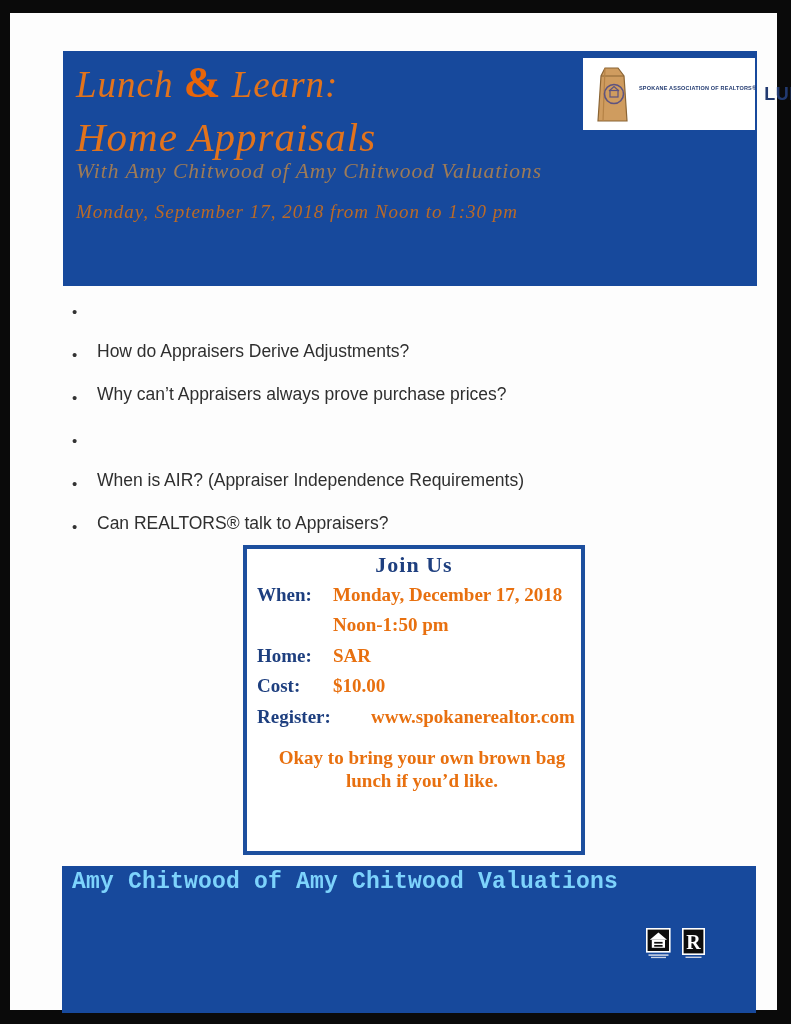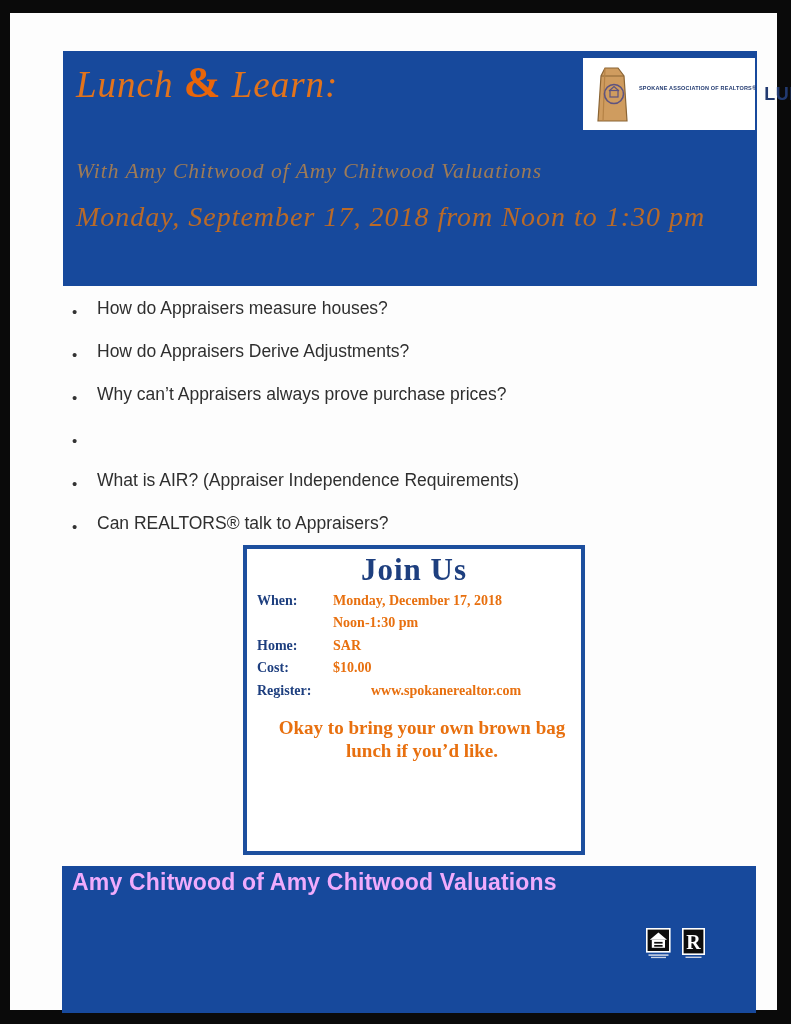--- a/index.html
+++ b/index.html
@@ -16,62 +16,63 @@
   .page{position:relative;width:791px;height:1024px;background:#0a0a0a;overflow:hidden;}
   .white-inner{position:absolute;left:10px;top:13px;width:767px;height:997px;background:#fdfdfd;}
 
   
   .header-band{position:absolute;left:53px;top:38px;width:694px;height:235px;background:var(--blue);}
   .hand{font-family:cursive;font-style:italic;letter-spacing:1px;}
   .title-line1{position:absolute;left:13px;top:6px;font-size:37px;color:var(--title-orange);}
   .title-amp{font-size:44px;font-weight:bold;font-style:normal;color:var(--amp-orange);}
   .title-line2{position:absolute;left:13px;top:62px;font-size:41px;color:var(--title-orange);}
   .sub-line1{position:absolute;left:13px;top:108px;font-size:21.5px;color:var(--tan);}
-  .sub-line2{position:absolute;left:13px;top:150px;font-size:28px;color:var(--date-orange);}
+  .sub-line2{position:absolute;left:13px;top:150px;font-size:19px;color:var(--date-orange);}
 
   
   .logo-box{position:absolute;left:520px;top:7px;width:172px;height:72px;background:#fff;display:flex;align-items:center;padding:3px 2px 3px 5px;}
   .logo-bag{width:48px;flex-shrink:0;display:flex;justify-content:center;}
   .logo-text{display:flex;line-height:1;padding-left:3px;gap:8px;}
   .logo-org{font-size:5.5px;font-weight:bold;letter-spacing:0.2px;color:#223a70;margin-bottom:2px;white-space:nowrap;}
   .logo-main{font-size:18px;font-weight:800;color:#223a70;line-height:16px;letter-spacing:0.5px;white-space:nowrap;}
   .logo-rule{border-top:1.5px solid #223a70;width:106px;margin:3px 0 3px 0;}
   .logo-tag{font-size:6.5px;font-weight:bold;letter-spacing:1.6px;color:#223a70;white-space:nowrap;}
 
   
   .bullets{position:absolute;left:62px;top:286px;width:620px;list-style:none;}
   .bullets li{display:flex;align-items:flex-start;margin-bottom:21px;font-size:17.5px;color:#2f2f2f;line-height:19px;}
   .bullet-dot{width:8px;margin:3px 17px 0 0;font-size:15px;color:#333;flex-shrink:0;}
 
   
   .join-box{position:absolute;left:233px;top:532px;width:342px;height:310px;background:#fff;
             border:4px solid #1d4f9e;font-family:"Liberation Serif",serif;font-weight:bold;}
-  .join-title{text-align:center;color:var(--navy);font-size:31px;margin-top:3px;letter-spacing:1px;}
+  .join-title{text-align:center;color:var(--navy);font-size:22px;margin-top:3px;letter-spacing:1px;}
   .join-rows{padding:2px 6px 0 10px;}
-  .join-row{display:flex;font-size:14px;line-height:1.6;}
+  .join-row{display:flex;font-size:19px;line-height:1.6;}
   .join-label{color:var(--navy);width:76px;flex-shrink:0;}
   .join-value{color:var(--box-orange);white-space:nowrap;}
   .join-value.indent{margin-left:38px;}
   .join-note{color:var(--box-orange);text-align:center;font-size:19px;white-space:pre-line;line-height:1.2;margin-top:15px;padding-left:16px;}
   .join-note.second{margin-top:20px;}
 
   
   .footer-band{position:absolute;left:52px;top:853px;width:694px;height:147px;background:var(--blue);}
-  .footer-name{position:absolute;left:10px;top:3px;color:#f0abfc;font-family:Liberation Sans, sans-serif;
+  .footer-name{position:absolute;left:10px;top:3px;color:#7dd3fc;font-family:Liberation Mono, monospace;
                font-weight:bold;font-size:23px;letter-spacing:0.2px;}
   .footer-icons{position:absolute;left:584px;top:62px;display:flex;gap:11px;align-items:flex-start;}
 </style>
 </head>
 <body>
 
 <div class="page">
   <div class="white-inner">
 
     <div class="header-band">
       <div class="title-line1 hand"><span>Lunch </span><span class="title-amp">&amp;</span><span> Learn:</span></div>
+      <div class="title-line2 hand">Home Appraisals</div>
       <div class="sub-line1 hand">With Amy Chitwood of Amy Chitwood Valuations</div>
       <div class="sub-line2 hand">Monday, September 17, 2018 from Noon to 1:30 pm</div>
 
       <div class="logo-box">
         <div class="logo-bag">
           <svg width="42" height="62" viewBox="0 0 42 62" aria-hidden="true">
             <path d="M10 13 L7 58 L36 58 L33 13 L27 5 L14 5 Z" fill="#cf9c5f" stroke="#8a6434" stroke-width="1.2"></path>
             <path d="M10 13 L33 13" stroke="#8a6434" stroke-width="1"></path>
             <path d="M14 5 L12 58" stroke="#b58246" stroke-width="1.2" fill="none"></path>
             <circle cx="23" cy="31" r="9.5" fill="none" stroke="#5d5380" stroke-width="1.6"></circle>
@@ -85,53 +86,52 @@
           <div class="logo-main">LEARN</div>
           <div class="logo-rule"></div>
           <div class="logo-tag">FEED YOUR MIND</div>
         </div>
       </div>
     </div>
 
     <ul class="bullets">
       <li>
           <span class="bullet-dot">•</span>
-          <span>How do Appraisers measure houses?</span>
         </li>
       <li>
           <span class="bullet-dot">•</span>
           <span>How do Appraisers Derive Adjustments?</span>
         </li>
       <li>
           <span class="bullet-dot">•</span>
           <span>Why can’t Appraisers always prove purchase prices?</span>
         </li>
       <li>
           <span class="bullet-dot">•</span>
         </li>
       <li>
           <span class="bullet-dot">•</span>
-          <span>What is AIR? (Appraiser Independence Requirements)</span>
+          <span>When is AIR? (Appraiser Independence Requirements)</span>
         </li>
       <li>
           <span class="bullet-dot">•</span>
           <span>Can REALTORS® talk to Appraisers?</span>
         </li>
     </ul>
 
     <div class="join-box">
       <div class="join-title">Join Us</div>
       <div class="join-rows">
         <div class="join-row">
           <span class="join-label">When:</span>
           <span class="join-value">Monday, December 17, 2018</span>
         </div>
         <div class="join-row">
           <span class="join-label"></span>
-          <span class="join-value">Noon-1:30 pm</span>
+          <span class="join-value">Noon-1:50 pm</span>
         </div>
         <div class="join-row">
           <span class="join-label">Home:</span>
           <span class="join-value">SAR</span>
         </div>
         <div class="join-row">
           <span class="join-label">Cost:</span>
           <span class="join-value">$10.00</span>
         </div>
         <div class="join-row">

